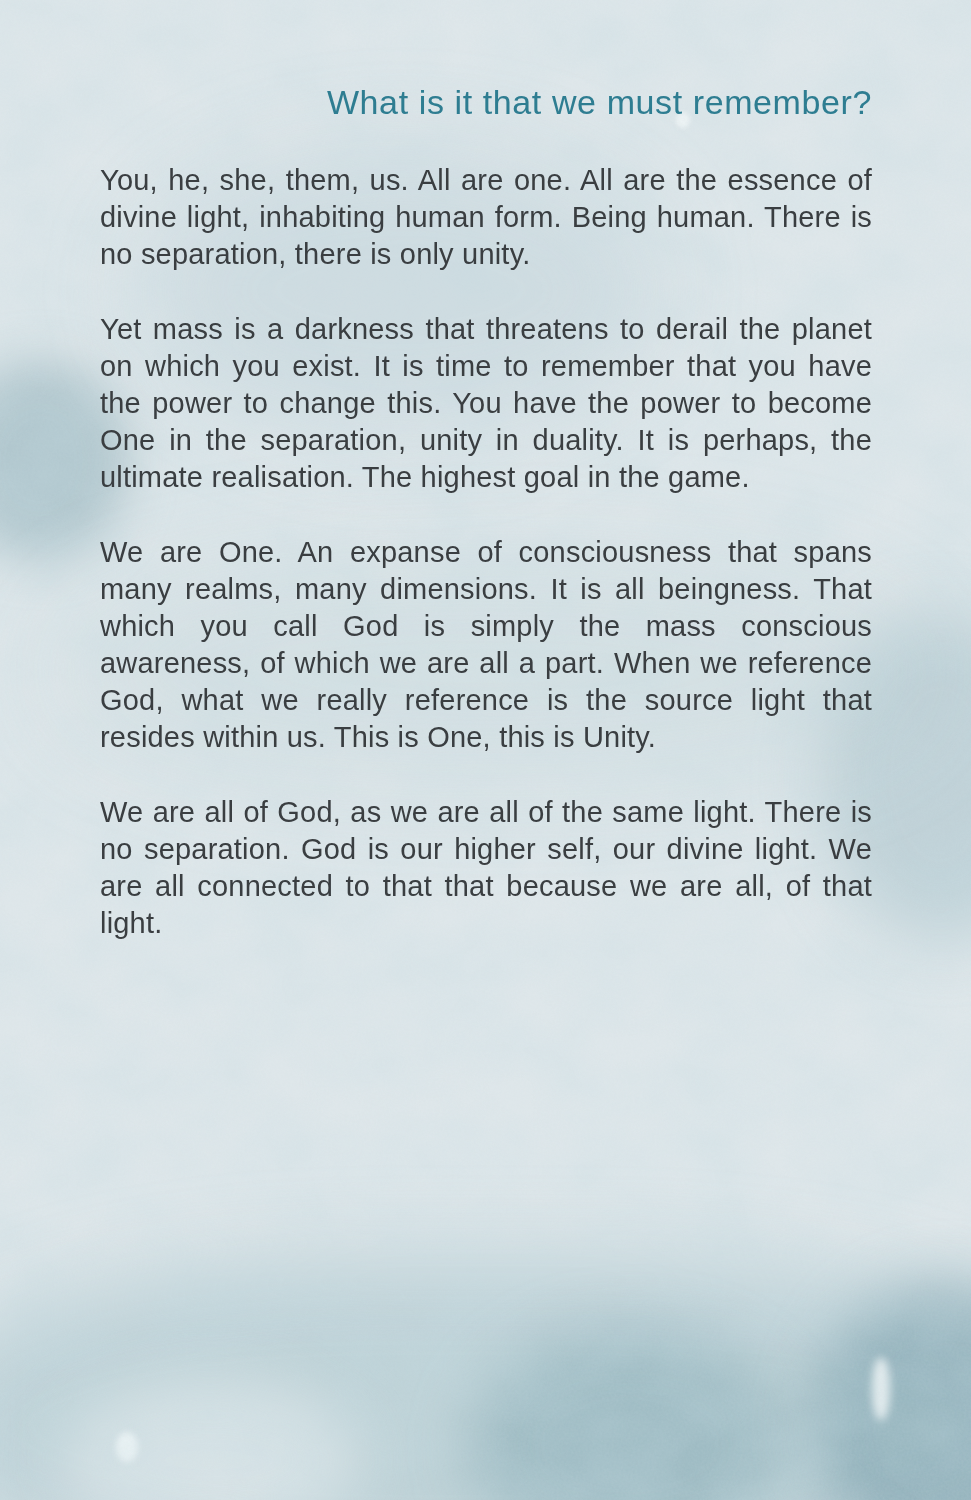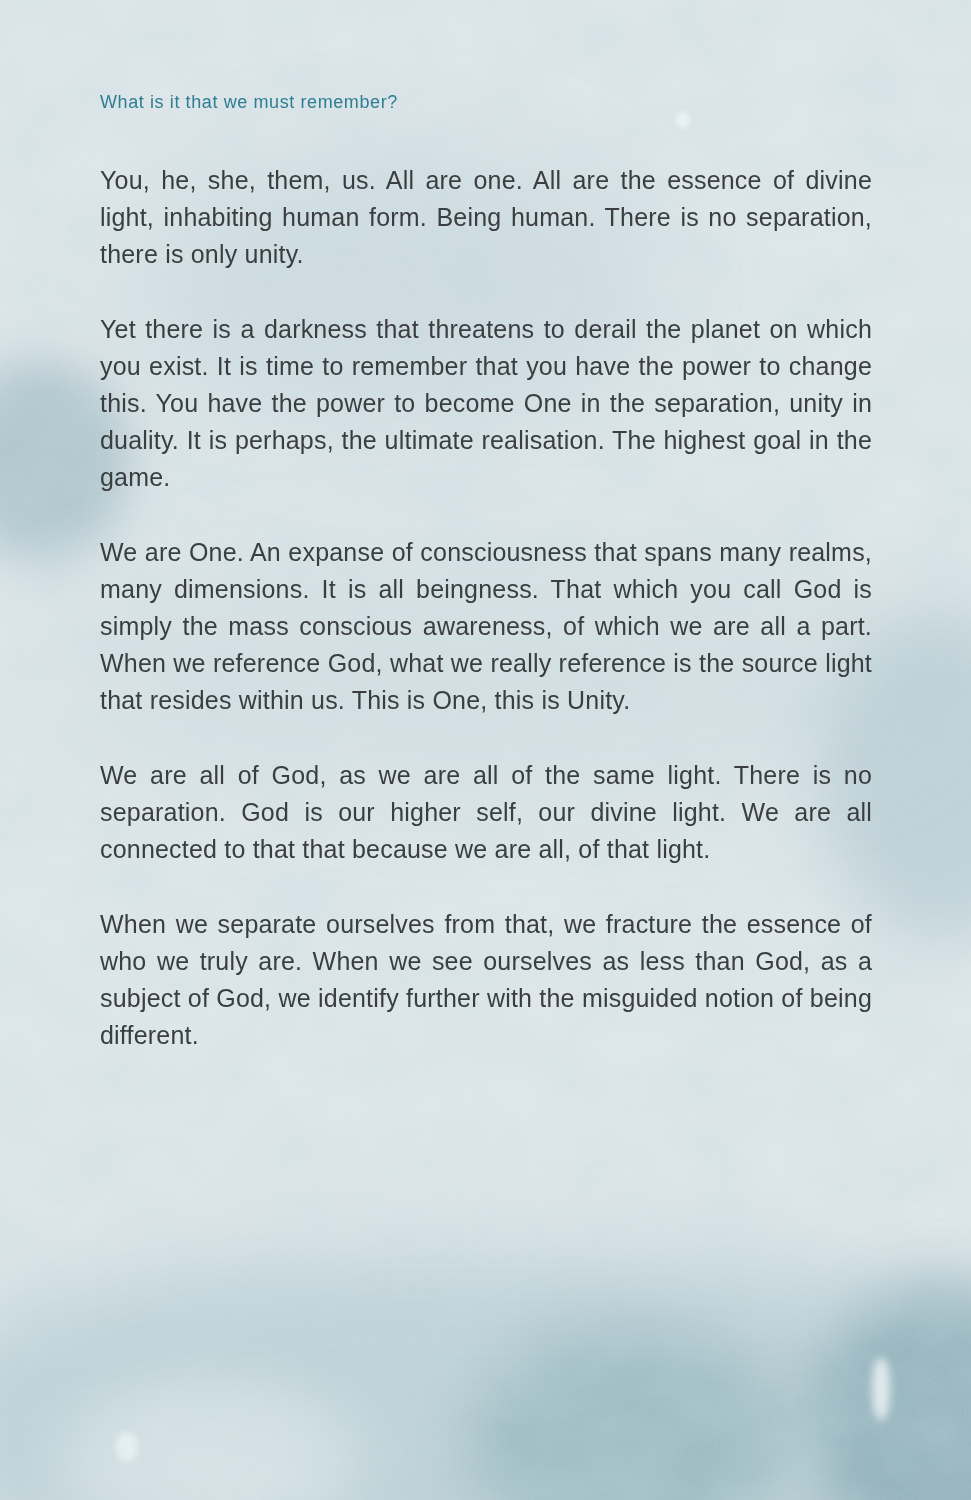--- a/index.html
+++ b/index.html
@@ -49,29 +49,30 @@
     pointer-events: none;
   }
   .content {
     position: absolute;
     left: 100px;
     top: 86px;
     width: 772px;
   }
   .heading {
     margin: 0 0 44px 0;
-    font-size: 18px;
+    font-size: 34px;
     line-height: 32px;
     font-weight: normal;
     letter-spacing: 0.6px;
     color: var(--color-heading, #2e7d91);
+    text-align: right;
   }
   .body-paragraph {
     margin: 0 0 38px 0;
-    font-size: 25px;
+    font-size: 29px;
     line-height: 37px;
     letter-spacing: 0.2px;
     color: var(--color-body-text, #3a3e41);
     text-align: justify;
   }
   .body-paragraph:last-child { margin-bottom: 0; }
 </style>
 </head>
 <body>
 
@@ -100,19 +101,18 @@
         <feColorMatrix type="matrix" values="0 0 0 0 0.60   0 0 0 0 0.72   0 0 0 0 0.76   0.55 0 0 0 -0.08"></feColorMatrix>
       </filter>
     </defs>
     <rect width="971" height="1500" filter="url(#blotch)" opacity="0.5"></rect>
     <rect width="971" height="1500" filter="url(#grain)" opacity="0.3"></rect>
   </svg>
 
   <main class="content">
     <h1 class="heading">What is it that we must remember?</h1>
     <p class="body-paragraph">You, he, she, them, us. All are one. All are the essence of divine light, inhabiting human form. Being human. There is no separation, there is only unity.</p>
-    <p class="body-paragraph">Yet there is a darkness that threatens to derail the planet on which you exist. It is time to remember that you have the power to change this. You have the power to become One in the separation, unity in duality. It is perhaps, the ultimate realisation. The highest goal in the game.</p>
+    <p class="body-paragraph">Yet mass is a darkness that threatens to derail the planet on which you exist. It is time to remember that you have the power to change this. You have the power to become One in the separation, unity in duality. It is perhaps, the ultimate realisation. The highest goal in the game.</p>
     <p class="body-paragraph">We are One. An expanse of consciousness that spans many realms, many dimensions. It is all beingness. That which you call God is simply the mass conscious awareness, of which we are all a part. When we reference God, what we really reference is the source light that resides within us. This is One, this is Unity.</p>
     <p class="body-paragraph">We are all of God, as we are all of the same light. There is no separation. God is our higher self, our divine light. We are all connected to that that because we are all, of that light.</p>
-    <p class="body-paragraph">When we separate ourselves from that, we fracture the essence of who we truly are. When we see ourselves as less than God, as a subject of God, we identify further with the misguided notion of being different.</p>
   </main>
 
 </div>
 
 </body></html>

